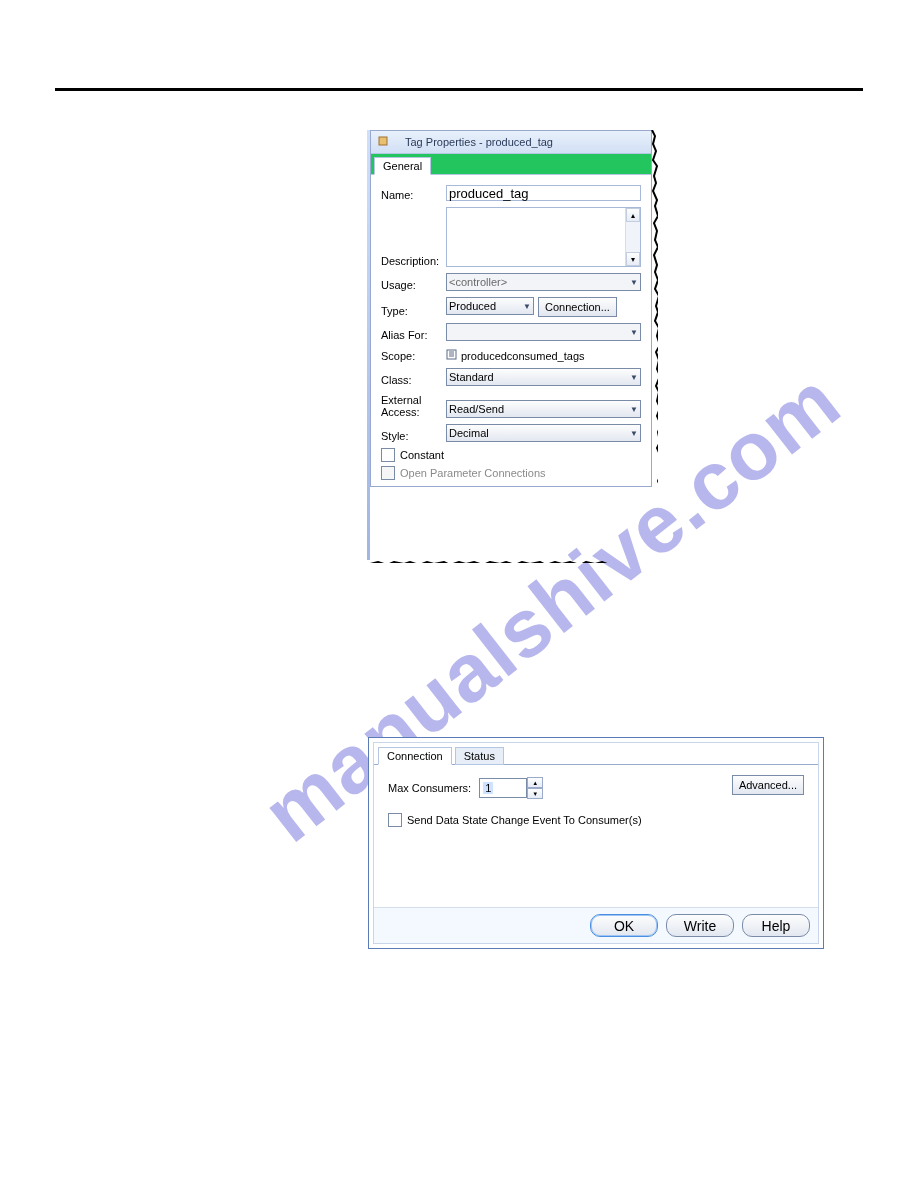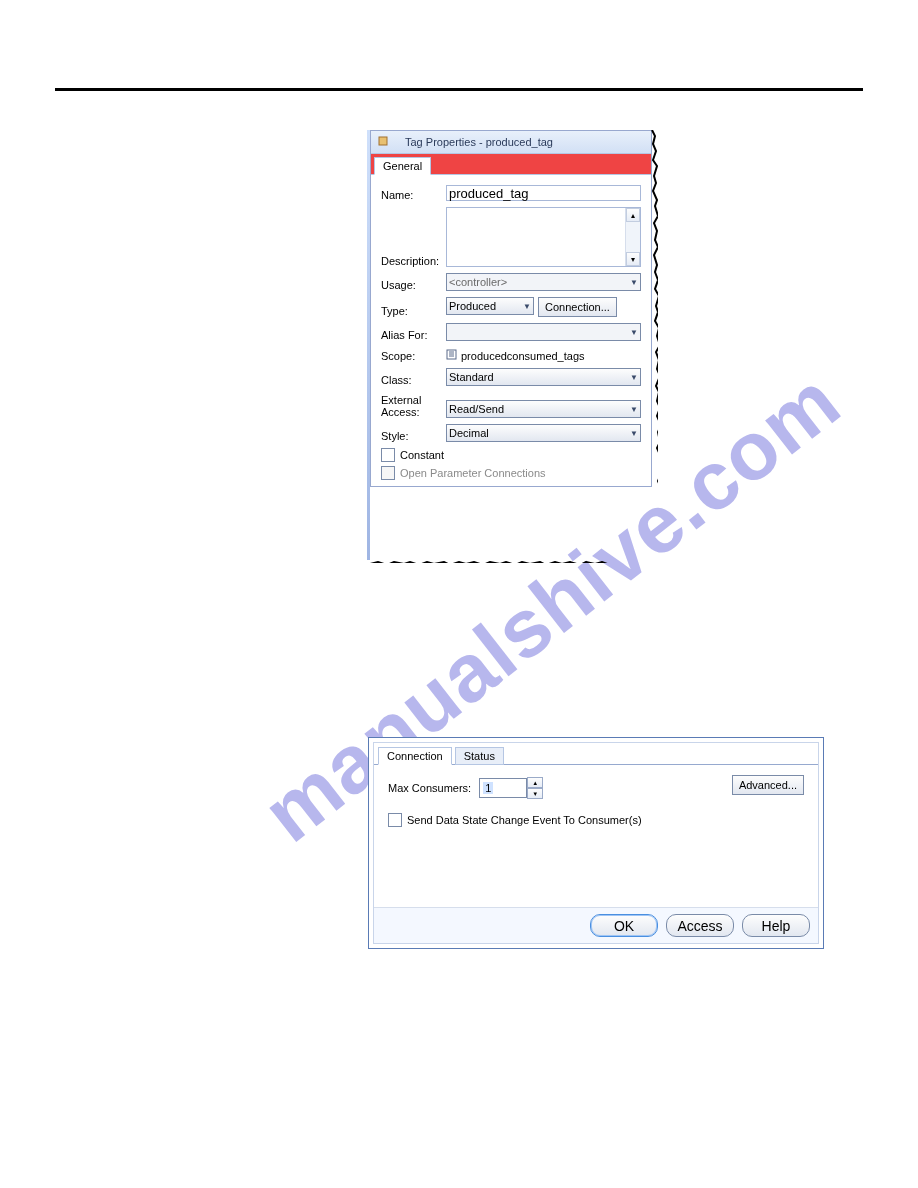--- a/index.html
+++ b/index.html
@@ -5,21 +5,21 @@
 body{margin:0;background:#fff;font-family:Tahoma,Segoe UI,sans-serif;font-size:11px;color:#000;width:918px;height:1188px;position:relative;overflow:hidden}
 .hr{position:absolute;left:55px;top:88px;width:808px;height:3px;background:#000}
 
 
 .wm{position:absolute;left:200px;top:560px;font-size:82px;font-weight:bold;color:rgba(112,112,220,.5);transform:rotate(-38deg);transform-origin:center;pointer-events:none;letter-spacing:1px}
 
 
 .d1{position:absolute;left:370px;top:130px;width:280px;border:1px solid #98a8cf;background:#f4f8ff}
 .titlebar{background:linear-gradient(#e8f0fb,#d2e0f5);padding:4px 6px;font-size:11px;color:#2a3a5a;border-bottom:1px solid #b5c6e3;display:flex;align-items:center;gap:16px}
 .titlebar svg{width:12px;height:12px}
-.tabrow{background:#ef4444;padding:2px 3px 0 3px;border-bottom:1px solid #b5c6e3}
+.tabrow{background:#22c55e;padding:2px 3px 0 3px;border-bottom:1px solid #b5c6e3}
 .tab{display:inline-block;border:1px solid #b5c6e3;border-bottom:1px solid #fff;background:#fff;padding:2px 8px;font-size:11px;position:relative;top:1px}
 .tab.inactive{background:#e8eef8;border-bottom:1px solid #b5c6e3}
 .body{background:#fff;padding:10px 10px 6px 10px}
 .row{display:flex;align-items:flex-end;margin-bottom:6px}
 .row .lbl{width:65px;color:#000;padding-top:2px}
 .row .fld{flex:1}
 .txin{width:100%;border:1px solid #a8b8d8;background:#fff;height:16px;padding:0 2px;font-size:13px;box-sizing:border-box}
 .txarea{width:100%;height:60px;border:1px solid #a8b8d8;background:#fff;box-sizing:border-box;padding:2px;position:relative}
 .txarea .sb{position:absolute;right:0;top:0;width:14px;height:100%;background:#f0f4fa;border-left:1px solid #d6deec}
 .txarea .sb .arr{width:14px;height:14px;display:flex;align-items:center;justify-content:center;background:linear-gradient(#fdfdfd,#e6ecf6);border:1px solid #c2cde0;box-sizing:border-box;font-size:8px}
@@ -218,17 +218,17 @@
           </div>
         </div>
       </div>
       <div class="chk" style="margin-top:14px">
         <div class="box"></div>
         <span>Send Data State Change Event To Consumer(s)</span>
       </div>
     </div>
     <div class="btnrow">
       <div class="winbtn def">OK</div>
-      <div class="winbtn">Access</div>
+      <div class="winbtn">Write</div>
       <div class="winbtn">Help</div>
     </div>
   </div>
 </div>
 
 </body></html>

